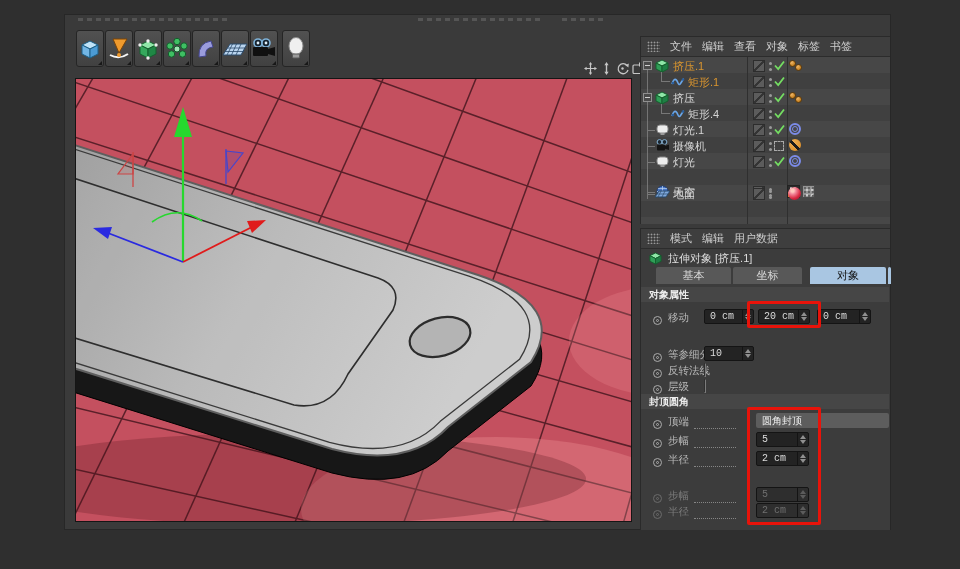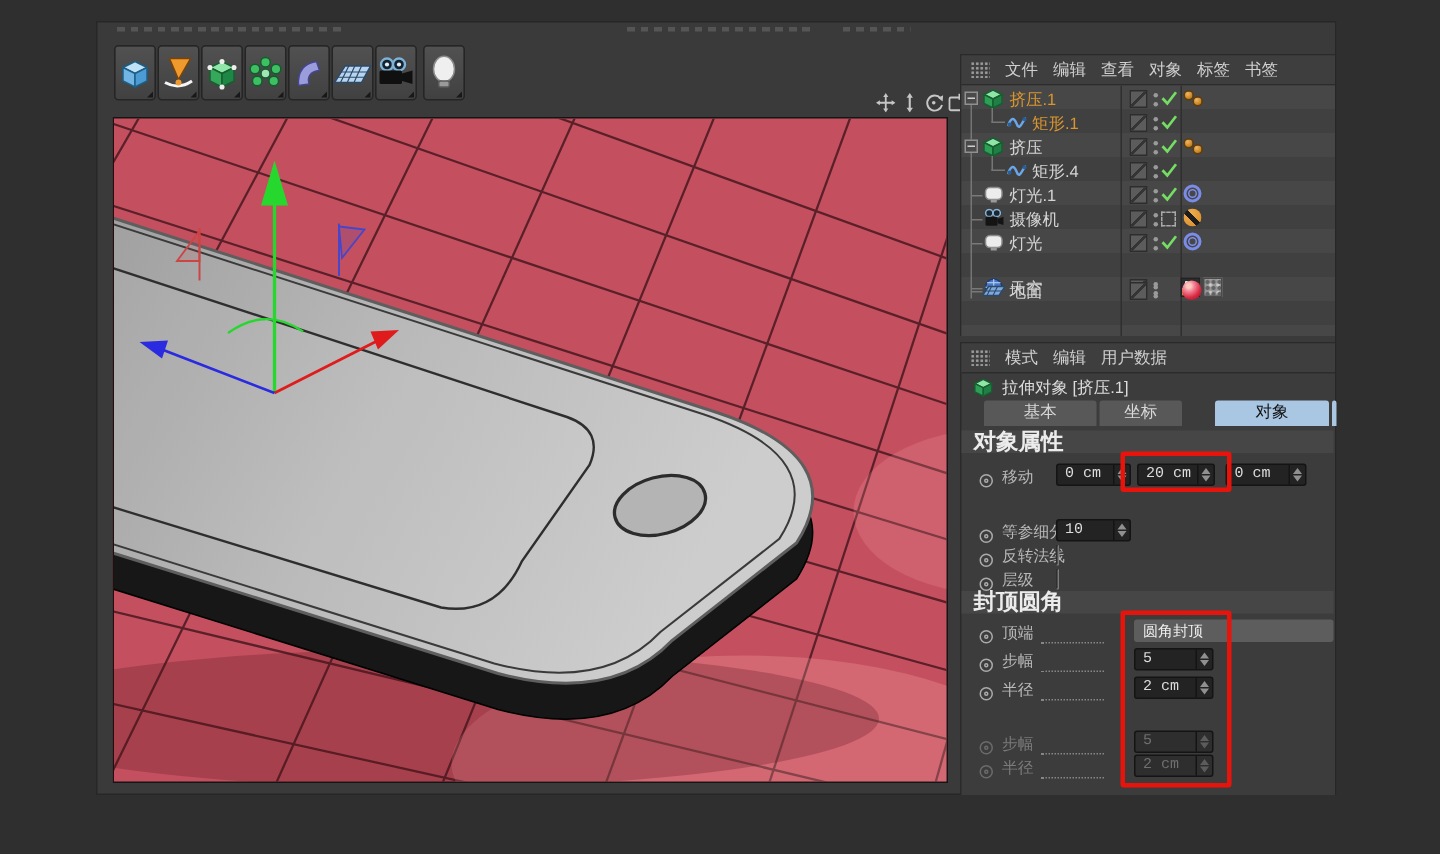--- a/index.html
+++ b/index.html
@@ -53,21 +53,21 @@
      linear-gradient(#2b2b2b 0 6px,#d0882a 6px 100%);}
   .tnoise{width:13px;height:13px;border:1px solid #4a4a4a;background:radial-gradient(circle at 2px 2px,#636363 1.2px,transparent 1.5px) 0 0/4px 4px,radial-gradient(circle at 3px 3px,#c9c9c9 1px,transparent 1.3px) 1px 1px/5px 5px,#959595;}
   .tmat{width:13px;height:13px;border-radius:50%;background:radial-gradient(circle at 35% 28%,#ffc9bd 0 1.5px,#f2889a 28%,#d92840 62%,#7c1428);}
 
   
   .am{left:640px;top:228px;width:250px;height:302px;}
   .amtitle{height:18px;display:flex;align-items:center;gap:6px;padding-left:8px;font-size:11px;color:#dcdcdc;}
   .tabs{position:absolute;left:0;top:38px;right:0;height:18px;}
   .tab{position:absolute;top:0;height:17px;line-height:17px;text-align:center;font-size:11px;background:#585858;color:#d8d8d8;border-radius:2px 2px 0 0;}
   .tab.on{background:#a9c6e2;color:#111;}
-  .shead{position:absolute;left:0;right:1px;height:15px;line-height:15px;background:#464646;color:#ececec;font-size:15px;font-weight:bold;padding-left:8px;}
+  .shead{position:absolute;left:0;right:1px;height:15px;line-height:15px;background:#464646;color:#ececec;font-size:10px;font-weight:bold;padding-left:8px;}
   .arow{position:absolute;left:0;right:16px;height:18px;display:flex;align-items:flex-end;padding-left:12px;font-size:10.5px;color:#b8b8b8;}
   .adot{position:relative;width:9px;height:9px;border:1px solid #ababab;border-radius:50%;flex:none;margin-right:6px;}
   .adot::after{content:"";position:absolute;inset:2px;border:1px solid #ababab;border-radius:50%;}
   .adot.dim{border-color:#6b6b6b;}
   .adot.dim::after{border-color:#6b6b6b;}
   .albl{white-space:nowrap;}
   .lead{flex:1;height:9px;border-bottom:1px dotted #868686;margin:0 5px;}
   .s1 .lead{margin-right:190px;}
   .s2 .lead{margin-right:138px;}
   .ctl{position:absolute;top:2px;}
@@ -413,21 +413,21 @@
     <div class="amtitle">
       <svg width="13" height="13" viewBox="0 0 14 14">
           <polygon points="1,4 7,1 13,4 7,7" fill="#8fe6a8" stroke="#15602e"></polygon>
           <polygon points="1,4 7,7 7,13 1,10" fill="#2f9e57" stroke="#15602e"></polygon>
           <polygon points="13,4 7,7 7,13 13,10" fill="#1f7f45" stroke="#15602e"></polygon>
         </svg>
       <span>拉伸对象 [挤压.1]</span>
     </div>
     <div class="tabs">
       <div class="tab" style="left:15px;width:75px">基本</div>
-      <div class="tab" style="left:92px;width:55px">坐标</div>
+      <div class="tab" style="left:92px;width:69px">坐标</div>
       <div class="tab on" style="left:169px;width:76px">对象</div>
       <div class="tab on" style="left:247px;width:3px"></div>
     </div>
 
     <div class="shead" style="top:58px">对象属性</div>
 
     <div class="arow s1" style="top:78px">
       <span class="adot"></span>
       <span class="albl">移动</span>
         <span class="lead"></span>

